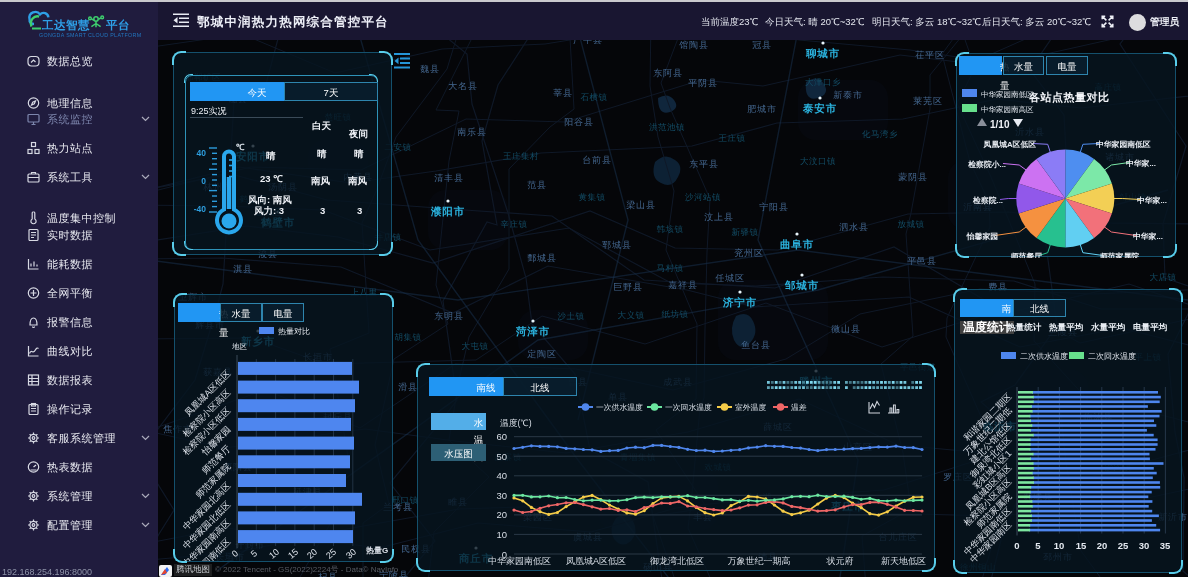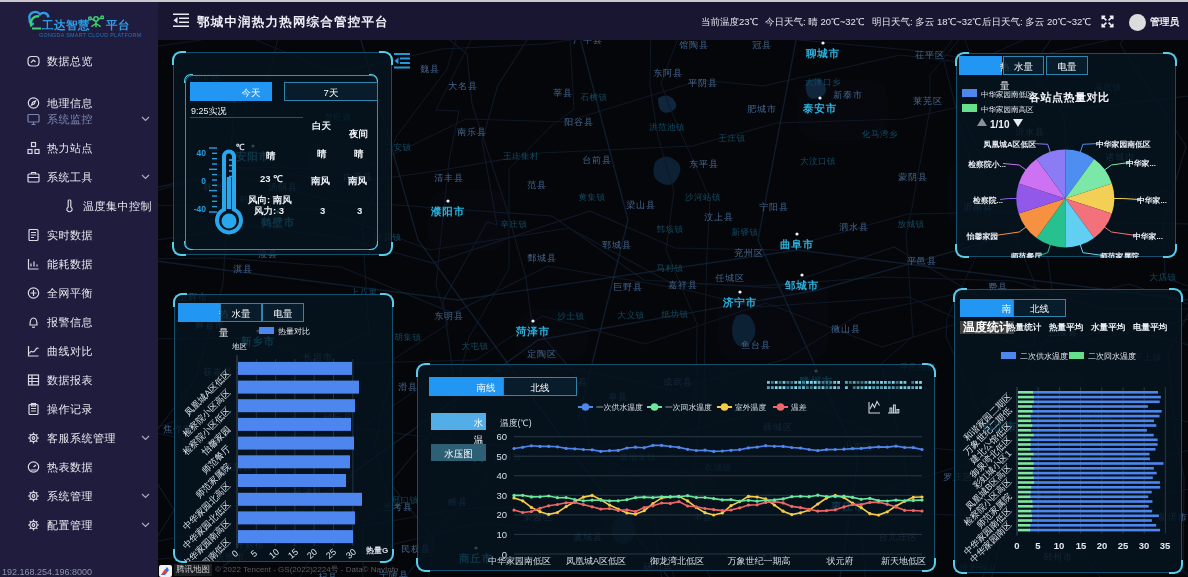--- a/index.html
+++ b/index.html
@@ -88,21 +88,21 @@
         <svg width="13" height="13" viewBox="0 0 13 13">
           <rect x="1" y="3.5" width="11" height="8" rx="1" stroke="#d7d9e3" stroke-width="1.2" fill="none"></rect>
           <path d="M4.5 3.5 V2 h4 v1.5 M1 7 h11" stroke="#d7d9e3" stroke-width="1.2" fill="none"></path>
         </svg>
       </span>
       <span class="mt">系统工具</span>
       <svg class="chev" width="9" height="6" viewBox="0 0 9 6">
         <path d="M1 1 L4.5 4.5 L8 1" stroke="#aab" stroke-width="1.2" fill="none"></path>
       </svg>
     </div>
-    <div class="menu-item" style="top:189px;margin-left:36px;">
+    <div class="menu-item" style="top:201px;">
       <span class="mi">
         <svg width="13" height="13" viewBox="0 0 13 13">
           <path d="M5.2 1.5 v6 a2.6 2.6 0 1 0 2.6 0 v-6 a1.3 1.3 0 0 0 -2.6 0 Z" stroke="#d7d9e3" stroke-width="1.2" fill="none"></path>
         </svg>
       </span>
       <span class="mt">温度集中控制</span>
     </div>
     <div class="menu-item" style="top:218px;">
       <span class="mi">
         <svg width="13" height="13" viewBox="0 0 13 13">
@@ -449,21 +449,21 @@
 <div class="panel" style="left:173px;top:52px;width:219px;height:203px;">
     <span class="corner c-tl"></span>
     <span class="corner c-tr"></span>
     <span class="corner c-bl"></span>
     <span class="corner c-br"></span>
     <div style="position:absolute;left:11px;top:22px;width:193px;height:175px;border:1px solid #2e93b8;border-radius:7px;"></div>
     <span style="position:absolute;width:9px;height:9px;border:1.5px solid #5accea;left:10px;top:21px;border-right:none;border-bottom:none;border-top-left-radius:7px;"></span>
     <span style="position:absolute;width:9px;height:9px;border:1.5px solid #5accea;left:195px;top:21px;border-left:none;border-bottom:none;border-top-right-radius:7px;"></span>
     <span style="position:absolute;width:9px;height:9px;border:1.5px solid #5accea;left:10px;top:188px;border-right:none;border-top:none;border-bottom-left-radius:7px;"></span>
     <span style="position:absolute;width:9px;height:9px;border:1.5px solid #5accea;left:195px;top:188px;border-left:none;border-top:none;border-bottom-right-radius:7px;"></span>
-    <div class="tab on" style="left:16px;top:29px;width:82px;height:19px;line-height:19px;">今天</div>
+    <div class="tab on" style="left:16px;top:29px;width:94px;height:19px;line-height:19px;">今天</div>
     <div class="tab" style="left:110px;top:29px;width:94px;height:19px;line-height:19px;">7天</div>
     <div class="wx" style="left:17px;top:52px;font-weight:normal;font-size:9px;">9:25实况</div>
     <div style="position:absolute;left:16px;top:64px;width:113px;height:1px;background:#3a4a58;"></div>
     <div class="wx" style="left:138px;top:67px;">白天</div>
     <div class="wx" style="left:175px;top:75px;">夜间</div>
     <svg style="position:absolute;left:18px;top:84px;" width="78" height="116" viewBox="0 0 78 116">
       <g stroke="#2d9ddd" stroke-width="1.4" fill="none">
         <path d="M17 11.0 H25"></path>
         <path d="M20 16.3 H25"></path>
         <path d="M20 21.7 H25"></path>

